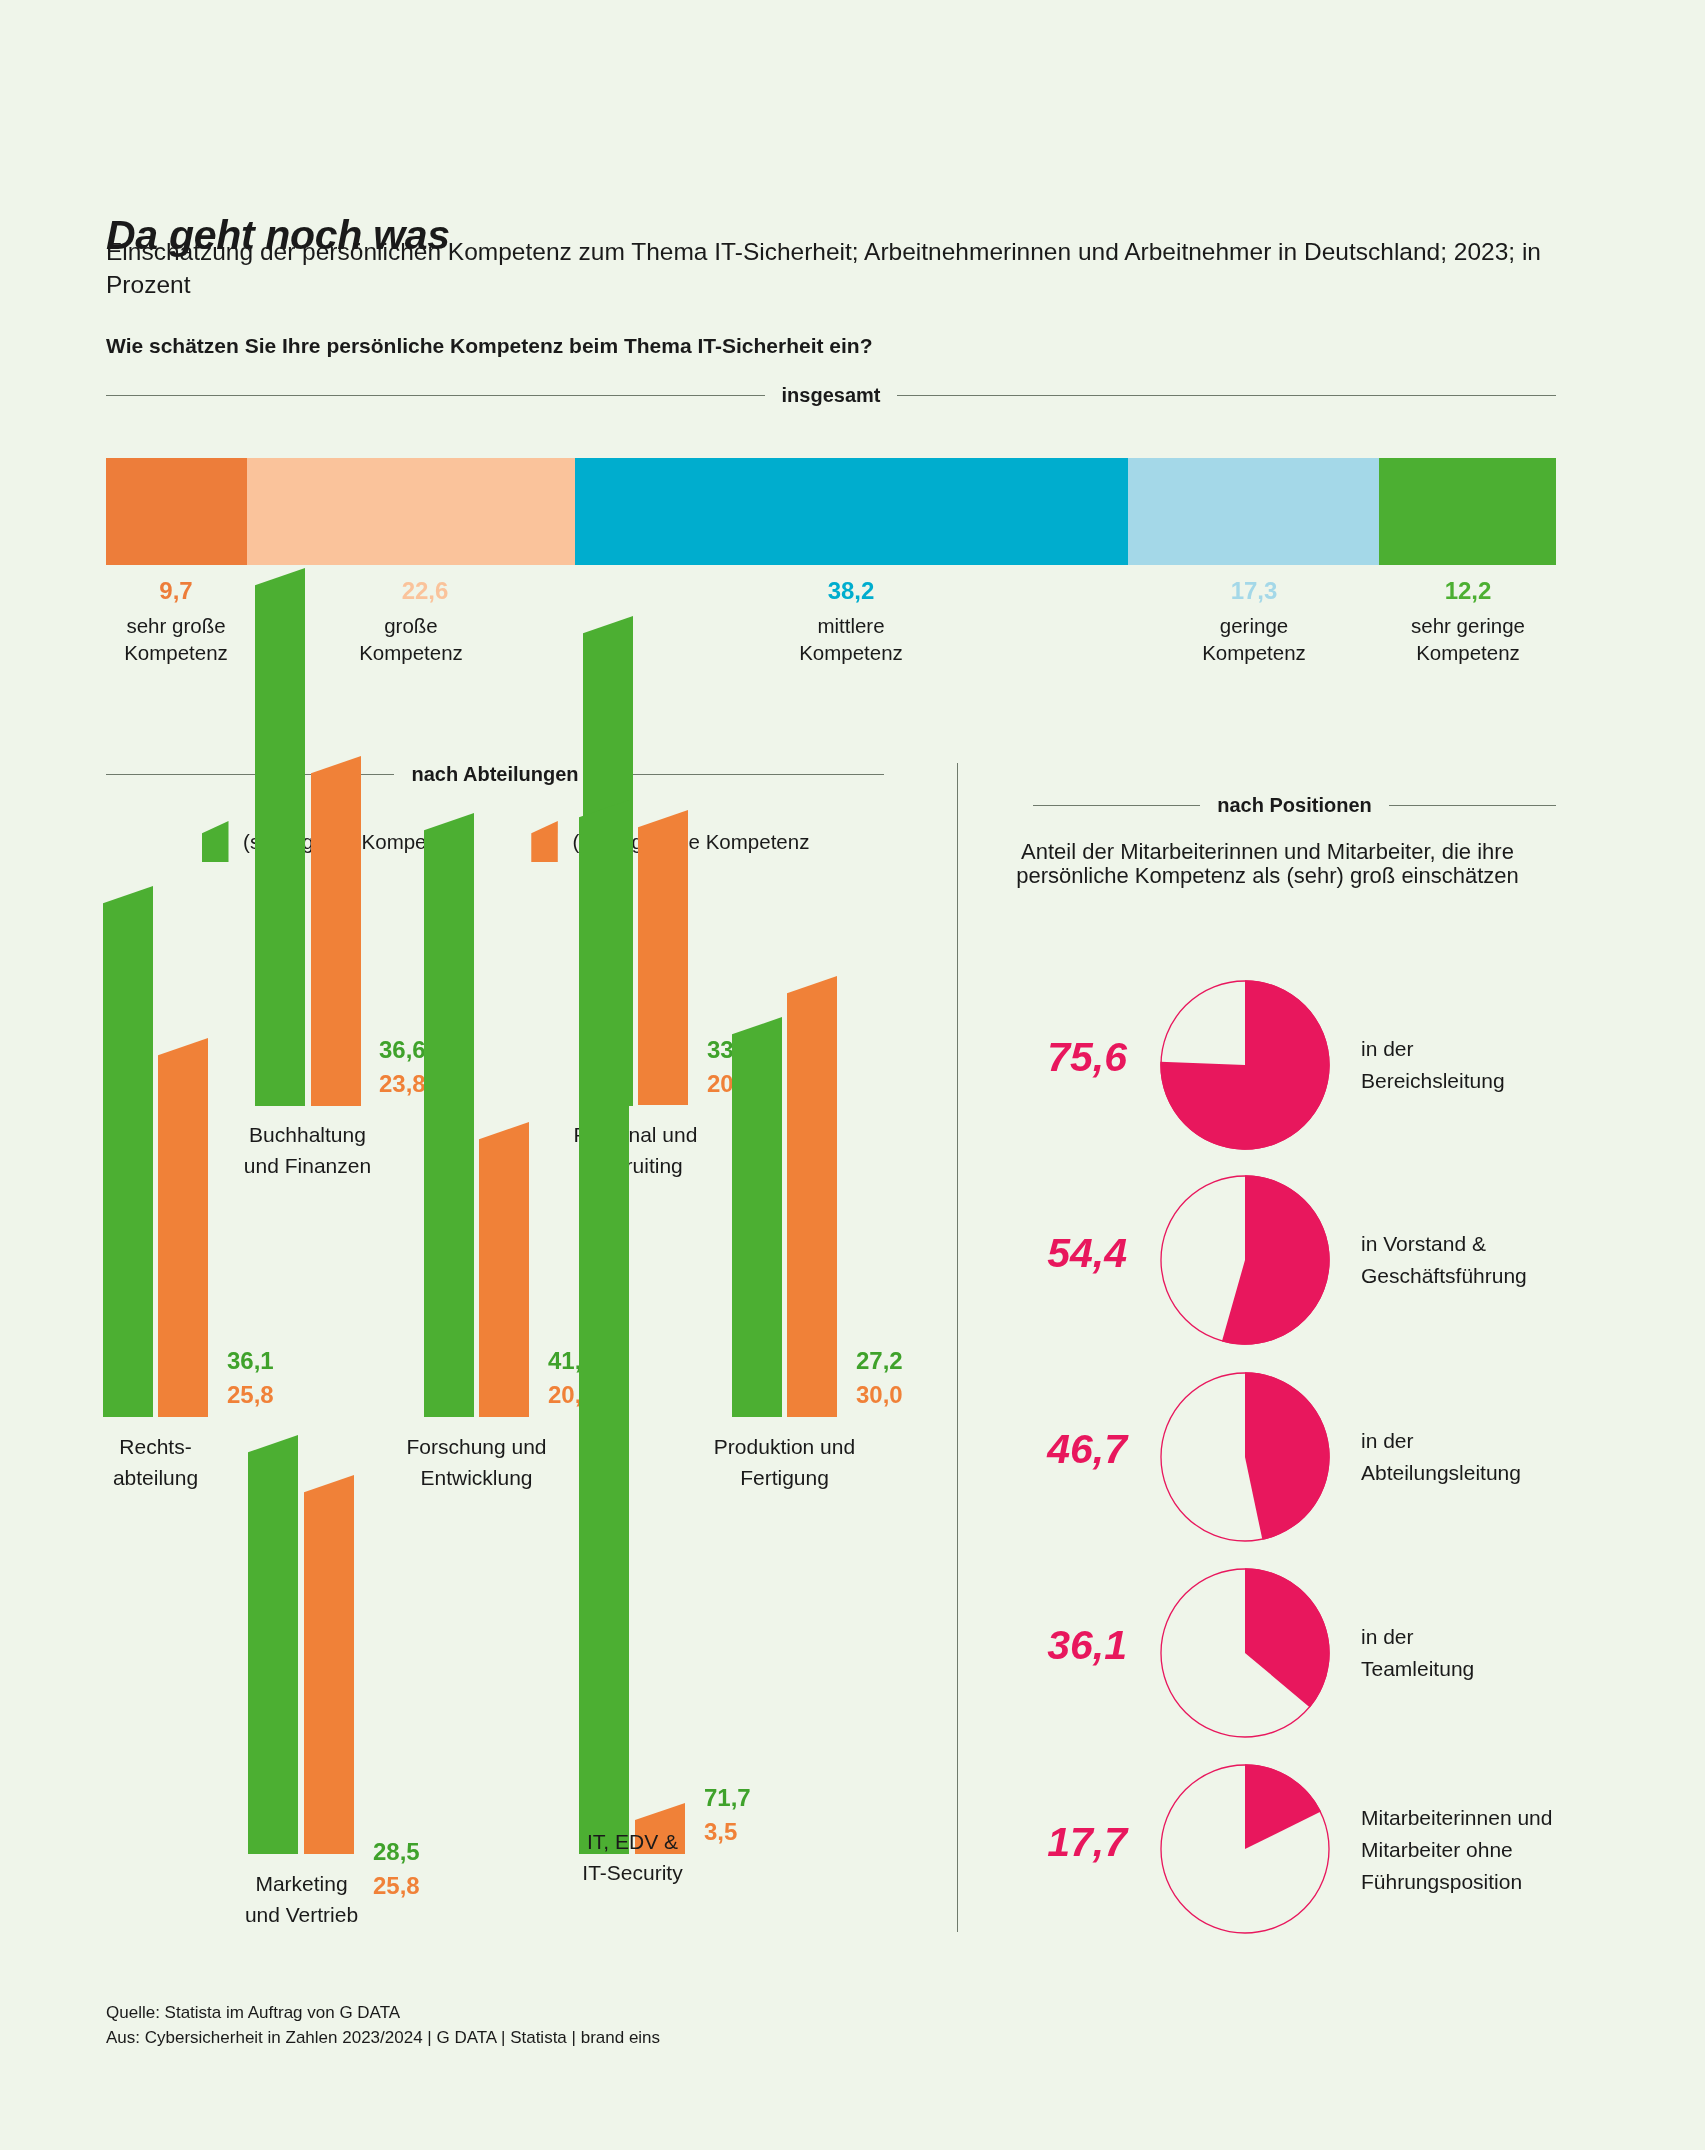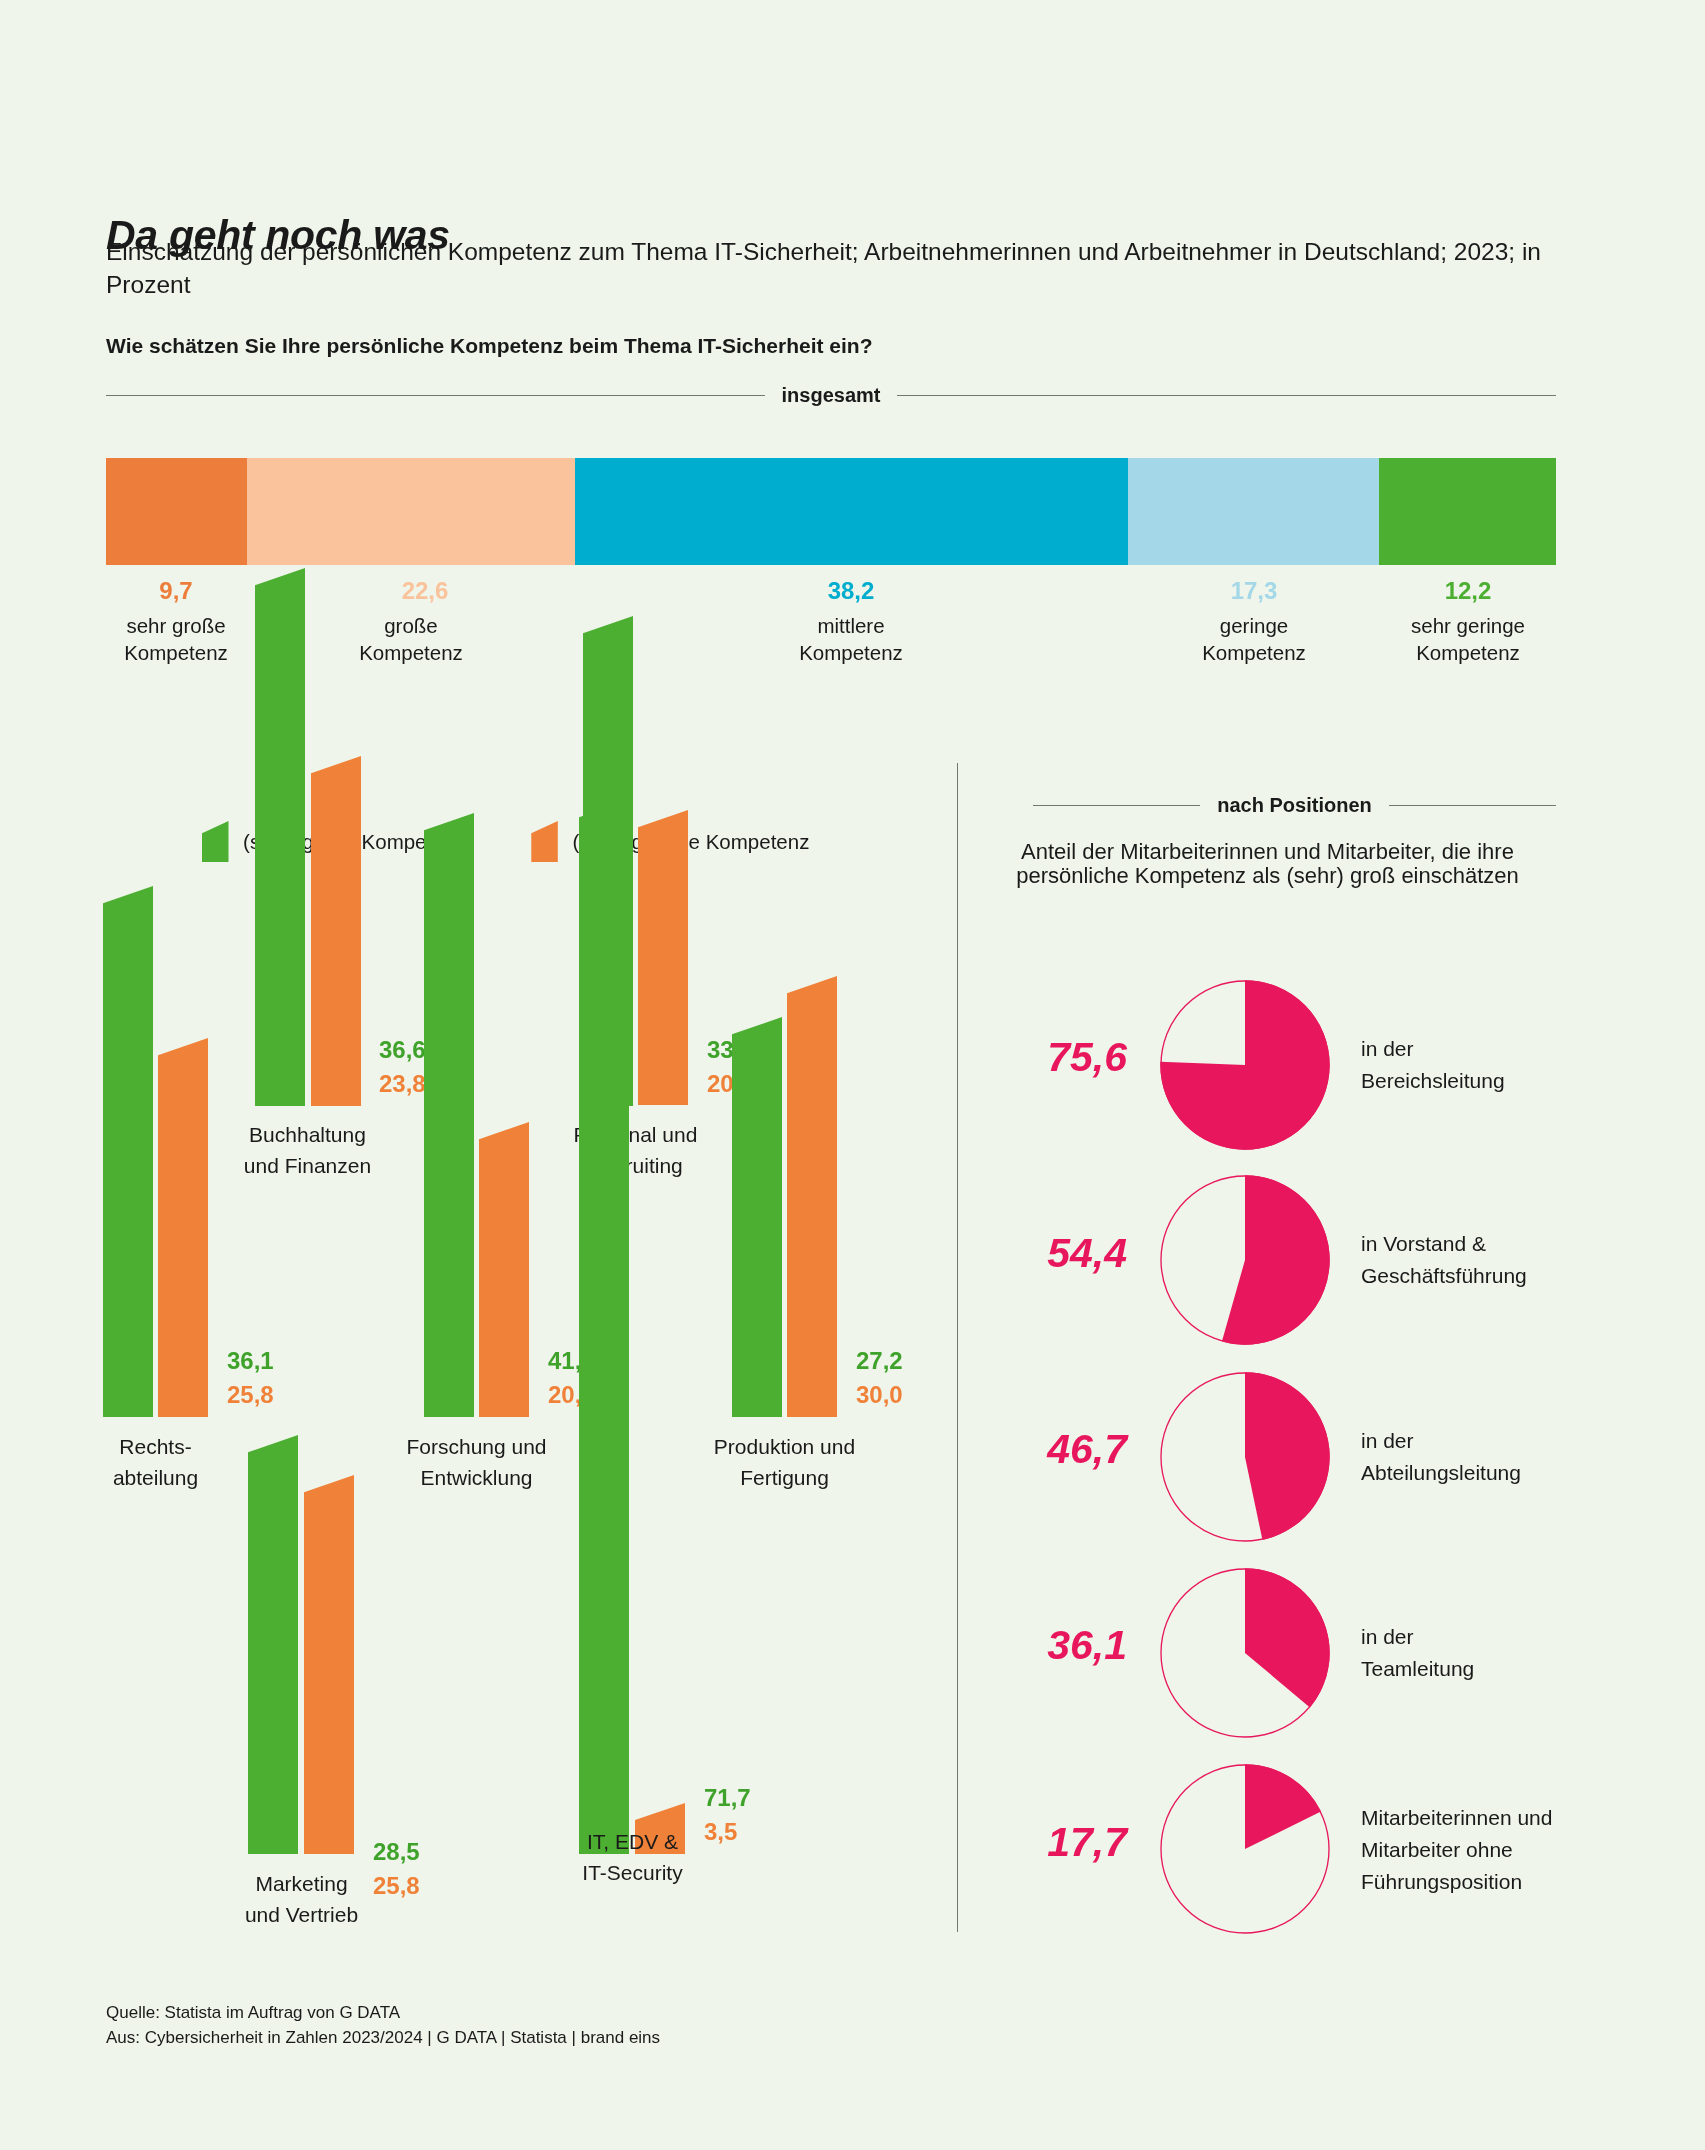--- a/index.html
+++ b/index.html
@@ -136,20 +136,25 @@
       </div>
       <div class="slab" style="left: 1256px; width: 212px;">
         <div class="num" style="color: rgb(76, 175, 50);">12,2</div>
         <div class="cap">
           <div>sehr geringe</div>
           <div>Kompetenz</div>
         </div>
       </div>
     </div>
 
+  <div class="sec-head" style="left:106px;top:763px;width:778px;">
+    <span class="rule"></span>
+    <span class="lbl">nach Abteilungen</span>
+    <span class="rule"></span>
+  </div>
   <div class="sec-head" style="left:1033px;top:763px;width:523px;margin-top:31px;">
     <span class="rule"></span>
     <span class="lbl">nach Positionen</span>
     <span class="rule"></span>
   </div>
 
   <div class="vdiv"></div>
 
   <div class="legend">
     <div class="item">

